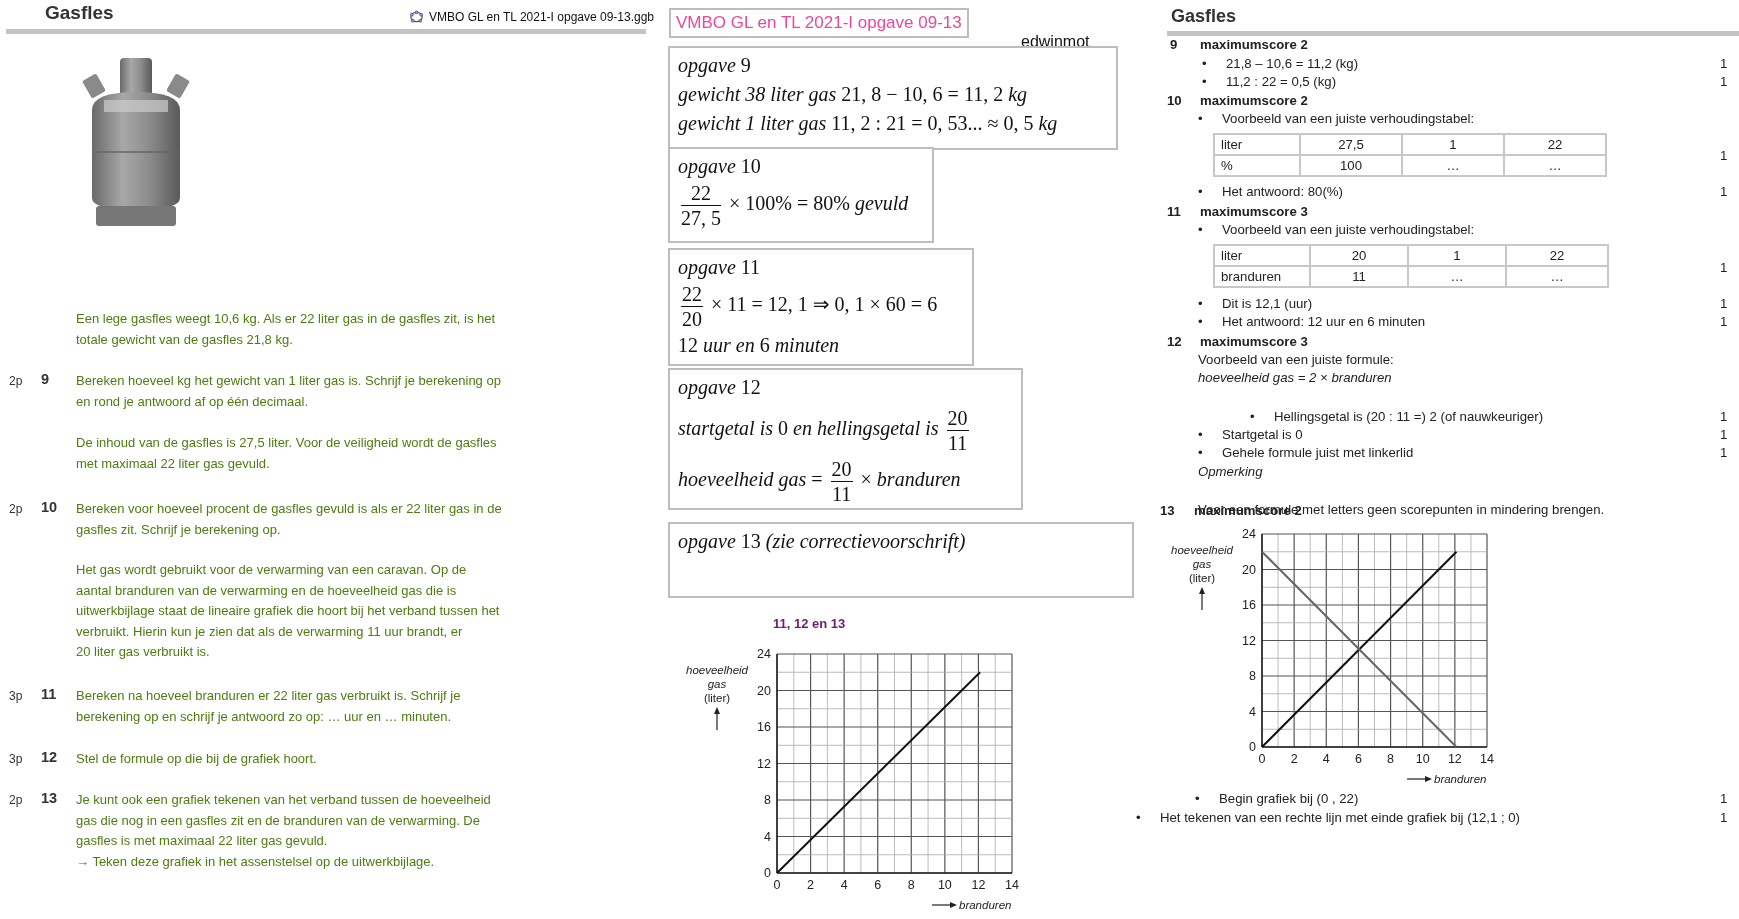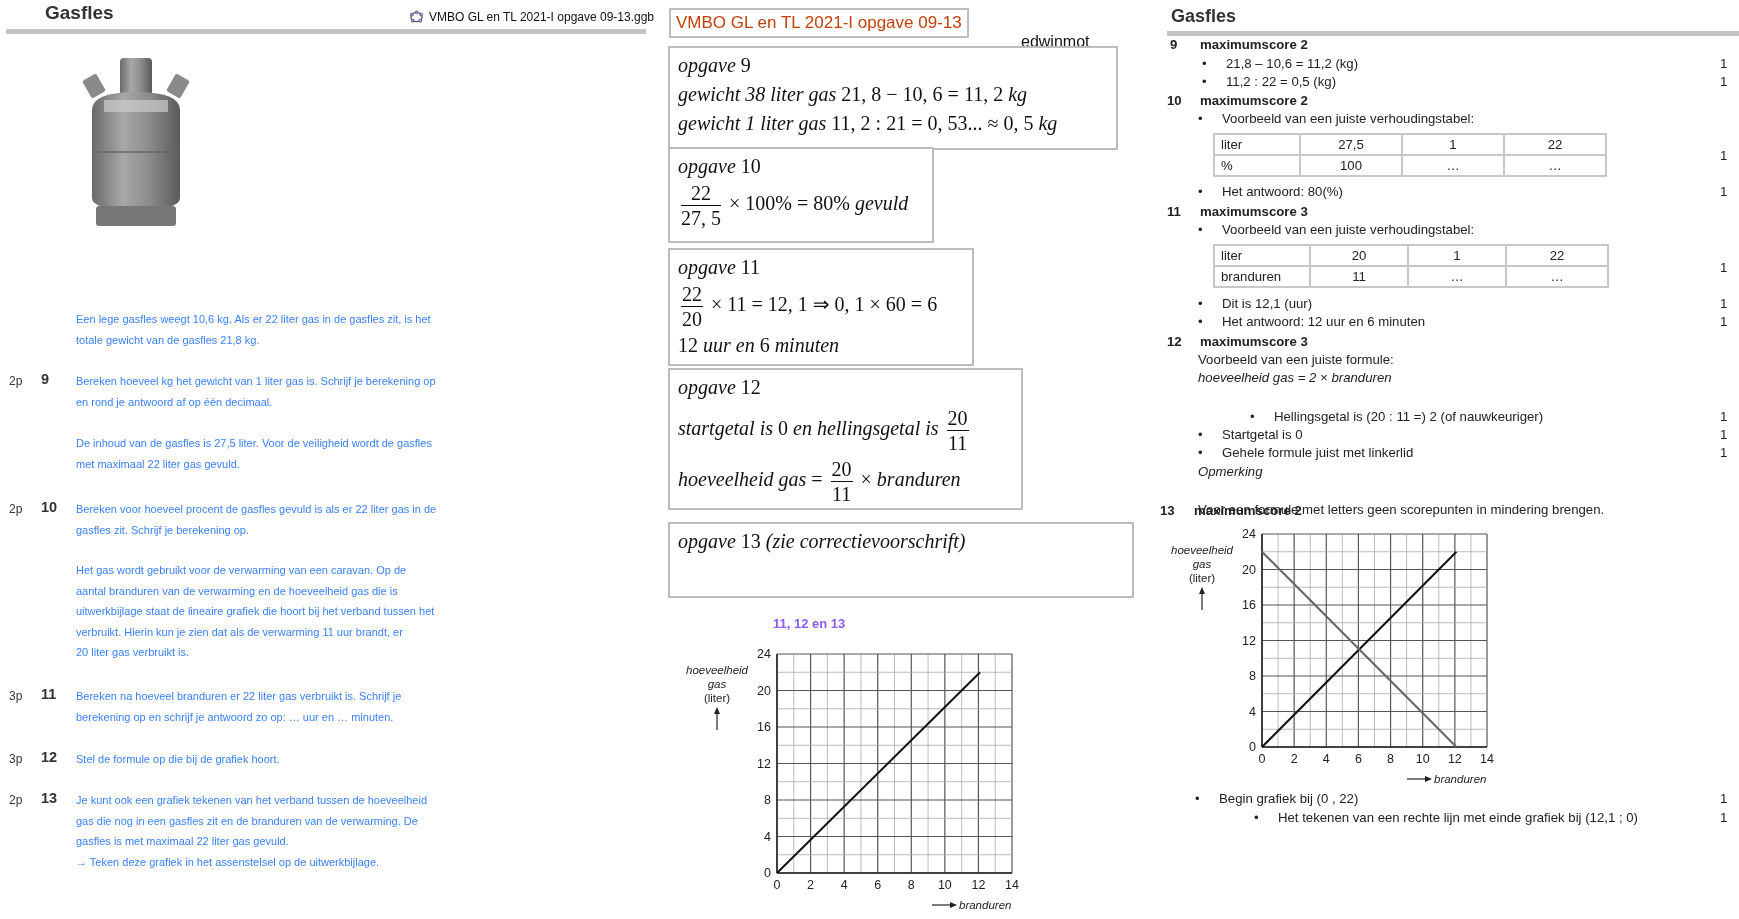--- a/index.html
+++ b/index.html
@@ -6,34 +6,34 @@
   body { width:1739px; height:919px; position:relative; overflow:hidden;
          font-family:"Liberation Sans", sans-serif; color:#222; }
   .abs { position:absolute; }
 
   
   .ltitle { left:45px; top:2px; font-size:19px; font-weight:bold; color:#333; }
   .lbar { left:6px; top:29px; width:640px; height:5px; background:#c4c4c4; }
   .ggb-tab { left:405px; top:8px; font-size:12px; color:#111; display:flex; align-items:center; gap:5px; background:#fff; padding:1px 4px; }
   .ggb-tab svg { width:15px; height:15px; }
   .bottle { left:76px; top:48px; }
-  .para { left:76px; width:574px; font-size:11px; line-height:20.5px; color:#3b82f6; }
+  .para { left:76px; width:574px; font-size:13px; line-height:20.5px; color:#4d7c0f; }
   .pts { left:9px; font-size:12px; color:#333; }
   .qnum { left:41px; font-size:14.5px; font-weight:bold; color:#333; }
 
   
-  .mtitle { left:669px; top:8px; border:2px solid #bdbdbd; padding:3px 5px; font-size:17px; color:#c2410c; white-space:nowrap; }
+  .mtitle { left:669px; top:8px; border:2px solid #bdbdbd; padding:3px 5px; font-size:17px; color:#ec4899; white-space:nowrap; }
   .author { left:1021px; top:33px; font-size:16px; color:#111; }
   .author-line { left:1021px; top:58px; width:80px; height:1px; background:#888; }
   .box { border:2px solid #bdbdbd; background:#fff; padding:3px 8px;
          font-family:"Liberation Serif", serif; font-size:20px; color:#111; line-height:29px; }
   .box i { font-style:italic; }
   .frac { display:inline-flex; flex-direction:column; vertical-align:middle; text-align:center; line-height:24px; margin:0 3px; }
   .frac span:first-child { border-bottom:1.2px solid #111; padding:0 1px; }
-  .graph-label { font-size:13px; font-weight:bold; color:#8b5cf6; }
+  .graph-label { font-size:13px; font-weight:bold; color:#701a75; }
 
   
   .rtitle { left:1171px; top:6px; font-size:18px; font-weight:bold; color:#333; }
   .rbar { left:1167px; top:31px; width:572px; height:5px; background:#c4c4c4; }
   .r { font-size:13.2px; color:#222; white-space:nowrap; }
   .rb { font-weight:bold; }
   .bul::before { content:"•"; position:absolute; left:-24px; }
   .score { left:1720px; font-size:13.2px; color:#222; }
   table.rt { border-collapse:collapse; font-size:13.2px; }
   table.rt td { border:2px solid #c8c8c8; height:19px; padding:0 6px; text-align:center; }
@@ -356,14 +356,14 @@
     <line x1="52" y1="90" x2="52" y2="70" stroke="#222" stroke-width="1.2"></line>
     <path d="M49,74 L52,67 L55,74 Z" fill="#222"></path>
     <line x1="257" y1="259" x2="277" y2="259" stroke="#222" stroke-width="1.2"></line>
     <path d="M275,256 L282,259 L275,262 Z" fill="#222"></path>
     <text x="284" y="263" font-size="11.5" font-style="italic" fill="#222" font-family="Liberation Sans, sans-serif">branduren</text>
     <polyline points="112,227 306.46428571428567,31.75" fill="none" stroke="#111111" stroke-width="2"></polyline>
     <polyline points="112,31.75 306.46428571428567,227" fill="none" stroke="#666666" stroke-width="2"></polyline>
   </svg>
 <div class="abs r bul" style="left:1219px;top:791px">Begin grafiek bij (0 , 22)</div>
 <div class="abs score" style="top:791px">1</div>
-<div class="abs r bul" style="left:1278px;top:810px">Het tekenen van een rechte lijn met einde grafiek bij (12,1 ; 0)</div>
+<div class="abs r bul" style="left:1160px;top:810px">Het tekenen van een rechte lijn met einde grafiek bij (12,1 ; 0)</div>
 <div class="abs score" style="top:810px">1</div>
 
 </body></html>

